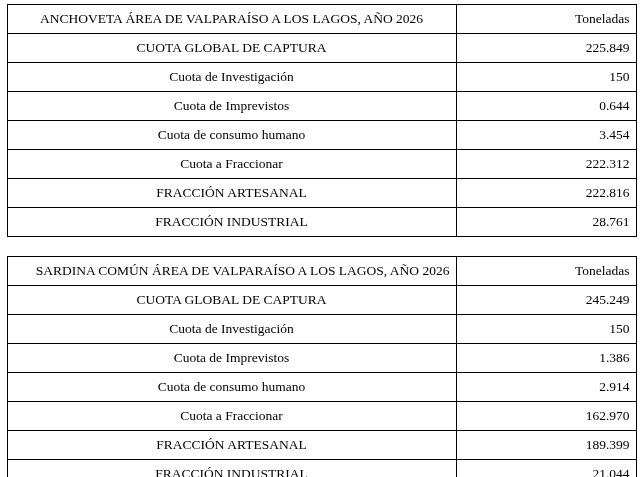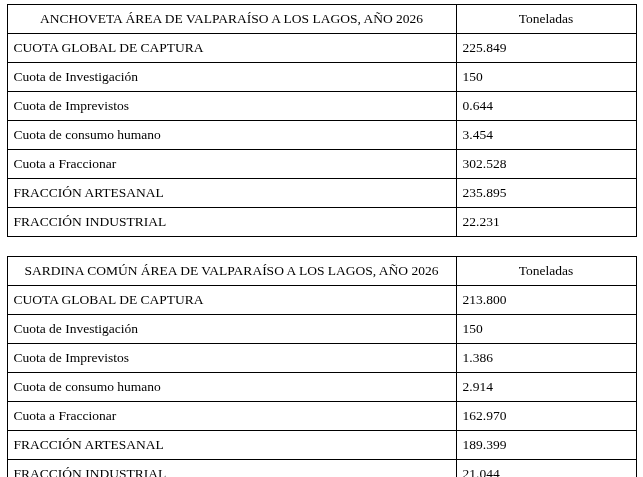--- a/index.html
+++ b/index.html
@@ -31,32 +31,33 @@
   table.quota-table td {
     border: 1px solid #000000;
     font-size: 13.5px;
     line-height: 1.15;
     padding: 5px 6px 6px 6px;
     vertical-align: middle;
     height: 17px;
   }
   td.label-cell {
     width: 436px;
-    text-align: left;
+    text-align: center;
   }
   td.value-cell {
     width: 167px;
+    text-align: right;
     padding-right: 8px;
   }
   td.header-label {
     text-align: center;
     width: 436px;
   }
   td.header-value {
-    text-align: center;
+    text-align: right;
     width: 167px;
   }
   .table-block {
     margin: 0;
   }
   .table-block.second {
     margin-top: 19px;
   }
 </style>
 </head>
@@ -82,44 +83,44 @@
         <tr>
           <td class="label-cell">Cuota de Imprevistos</td>
           <td class="value-cell">0.644</td>
         </tr>
         <tr>
           <td class="label-cell">Cuota de consumo humano</td>
           <td class="value-cell">3.454</td>
         </tr>
         <tr>
           <td class="label-cell">Cuota a Fraccionar</td>
-          <td class="value-cell">302.528</td>
+          <td class="value-cell">222.312</td>
         </tr>
         <tr>
           <td class="label-cell">FRACCIÓN ARTESANAL</td>
-          <td class="value-cell">235.895</td>
+          <td class="value-cell">222.816</td>
         </tr>
         <tr>
           <td class="label-cell">FRACCIÓN INDUSTRIAL</td>
-          <td class="value-cell">22.231</td>
+          <td class="value-cell">28.761</td>
         </tr>
       </tbody>
     </table>
   </div>
 
   <div class="table-block second">
     <table class="quota-table">
       <tbody>
         <tr>
-          <td class="header-label" style="text-align:center;">SARDINA COMÚN ÁREA DE VALPARAÍSO A LOS LAGOS, AÑO 2026</td>
+          <td class="header-label" style="text-align:right;">SARDINA COMÚN ÁREA DE VALPARAÍSO A LOS LAGOS, AÑO 2026</td>
           <td class="header-value">Toneladas</td>
         </tr>
         <tr>
           <td class="label-cell">CUOTA GLOBAL DE CAPTURA</td>
-          <td class="value-cell">213.800</td>
+          <td class="value-cell">245.249</td>
         </tr>
         <tr>
           <td class="label-cell">Cuota de Investigación</td>
           <td class="value-cell">150</td>
         </tr>
         <tr>
           <td class="label-cell">Cuota de Imprevistos</td>
           <td class="value-cell">1.386</td>
         </tr>
         <tr>

